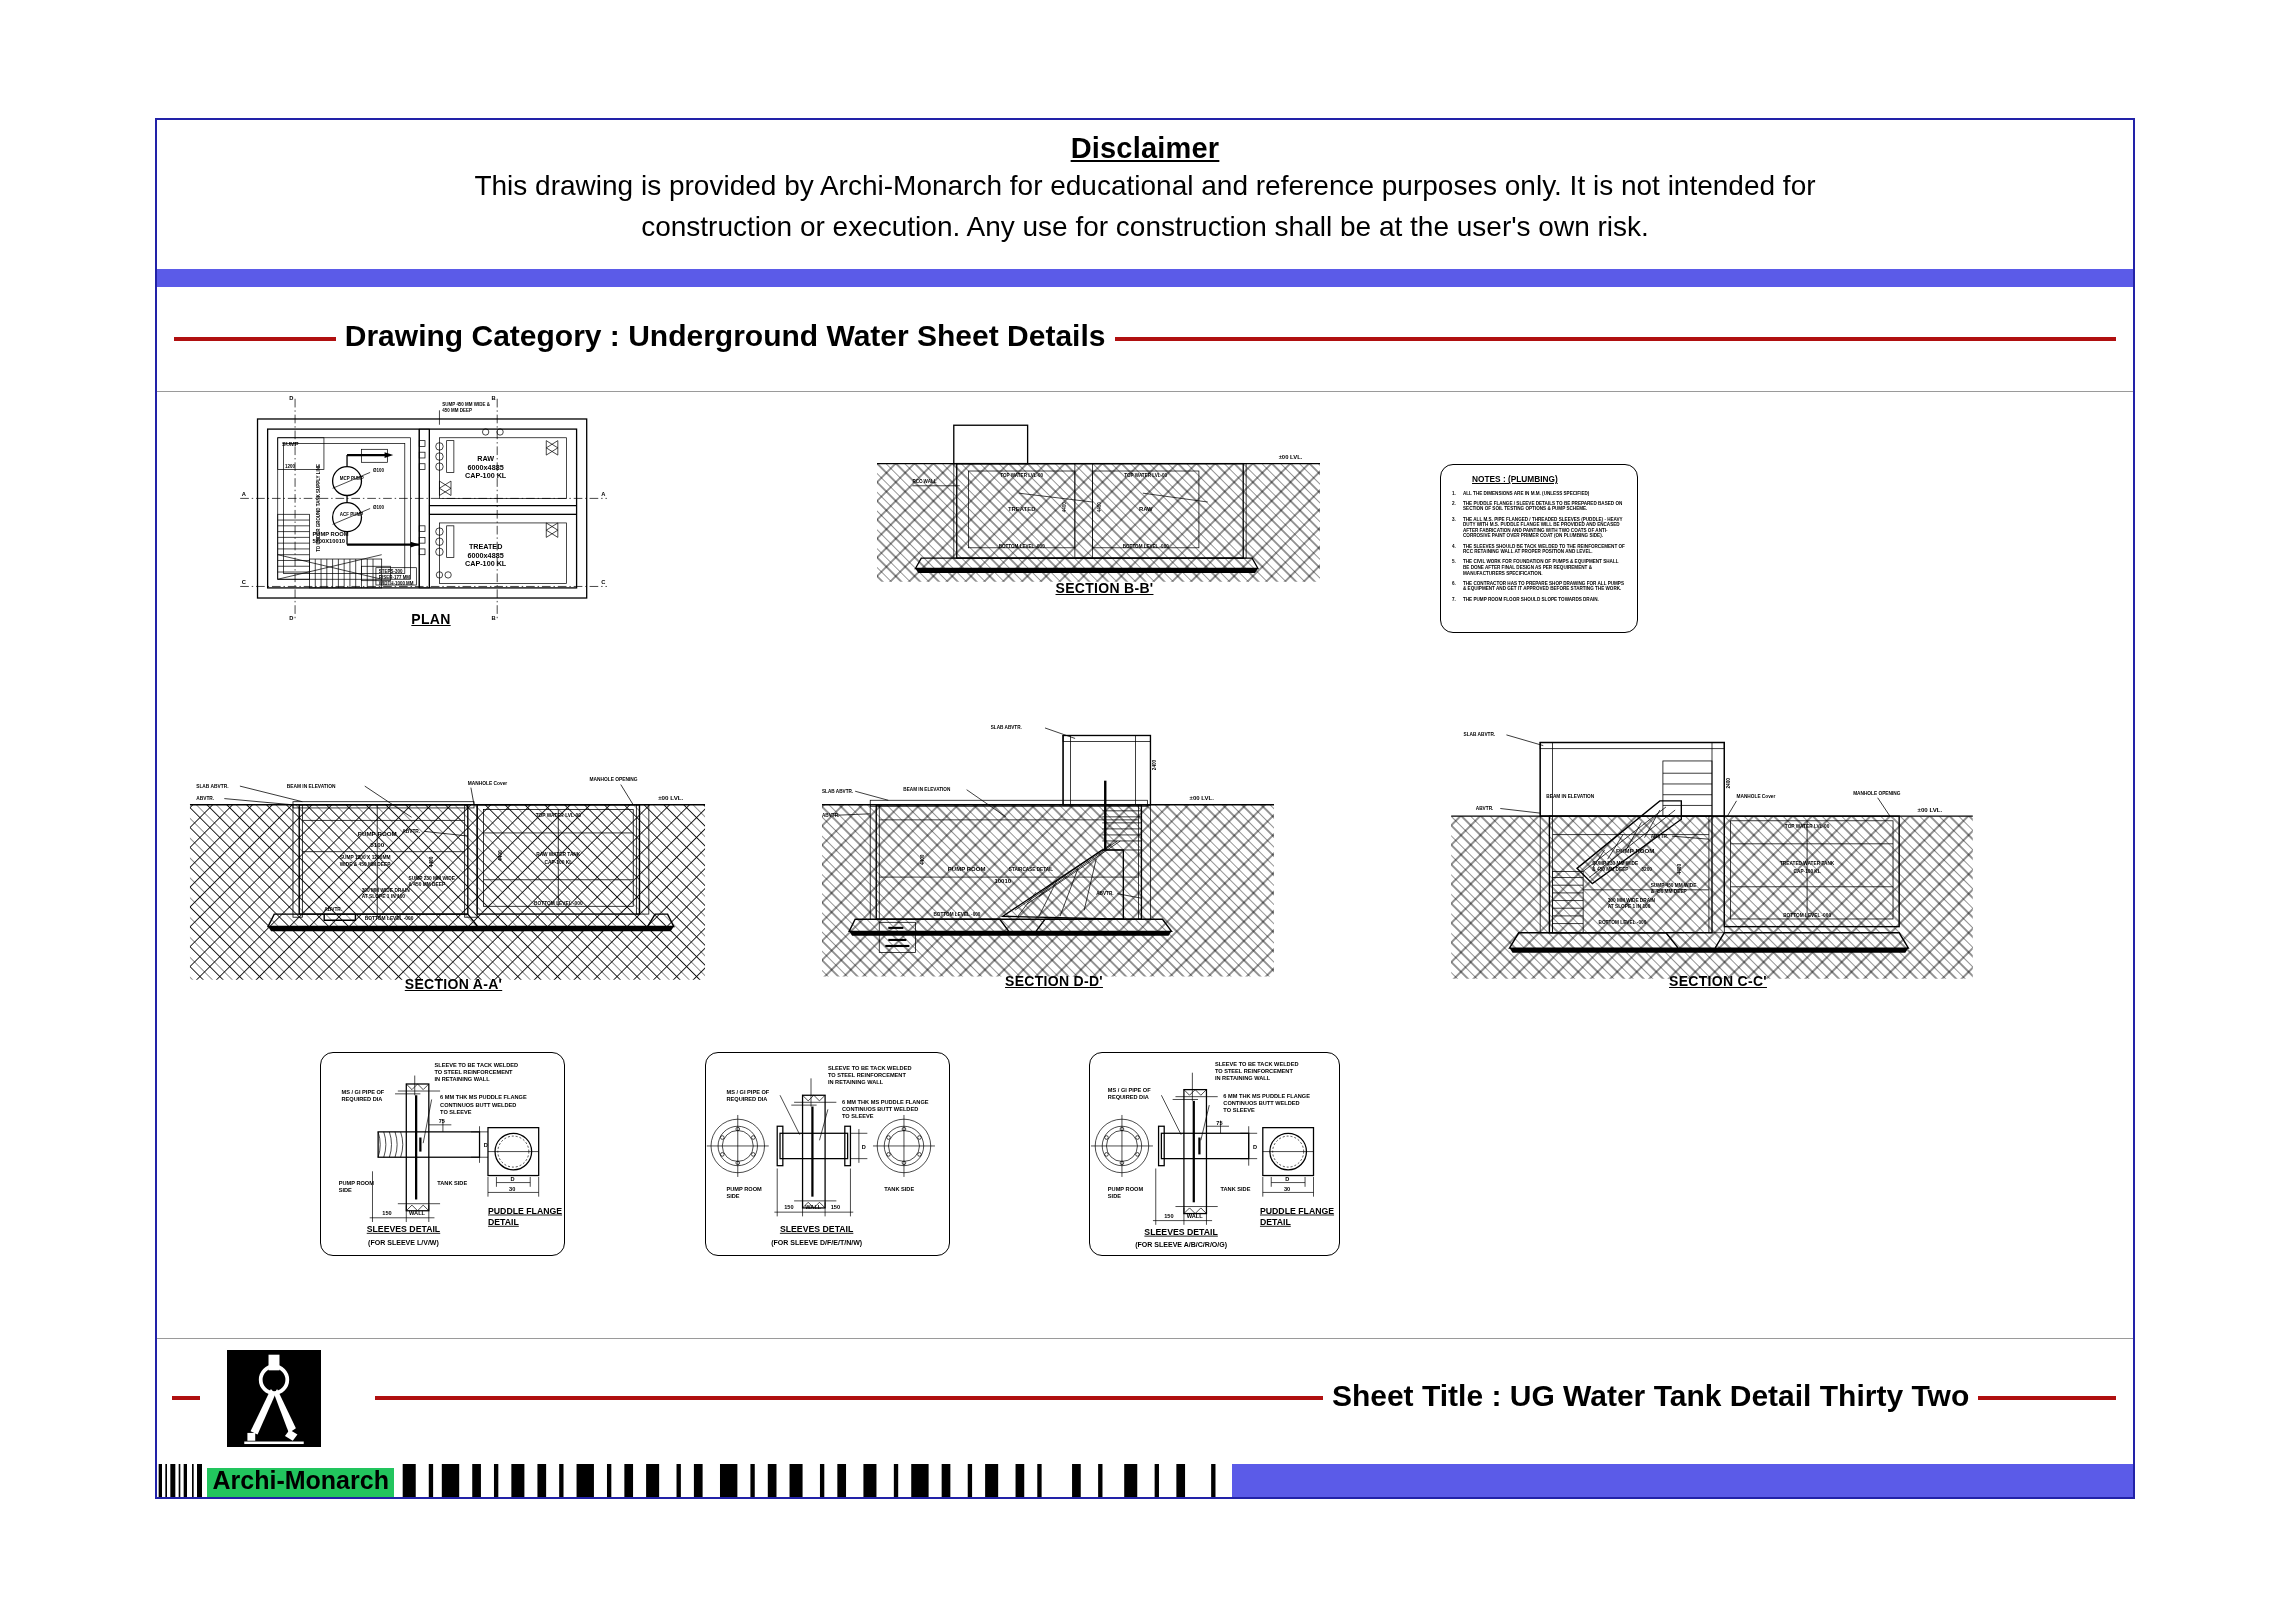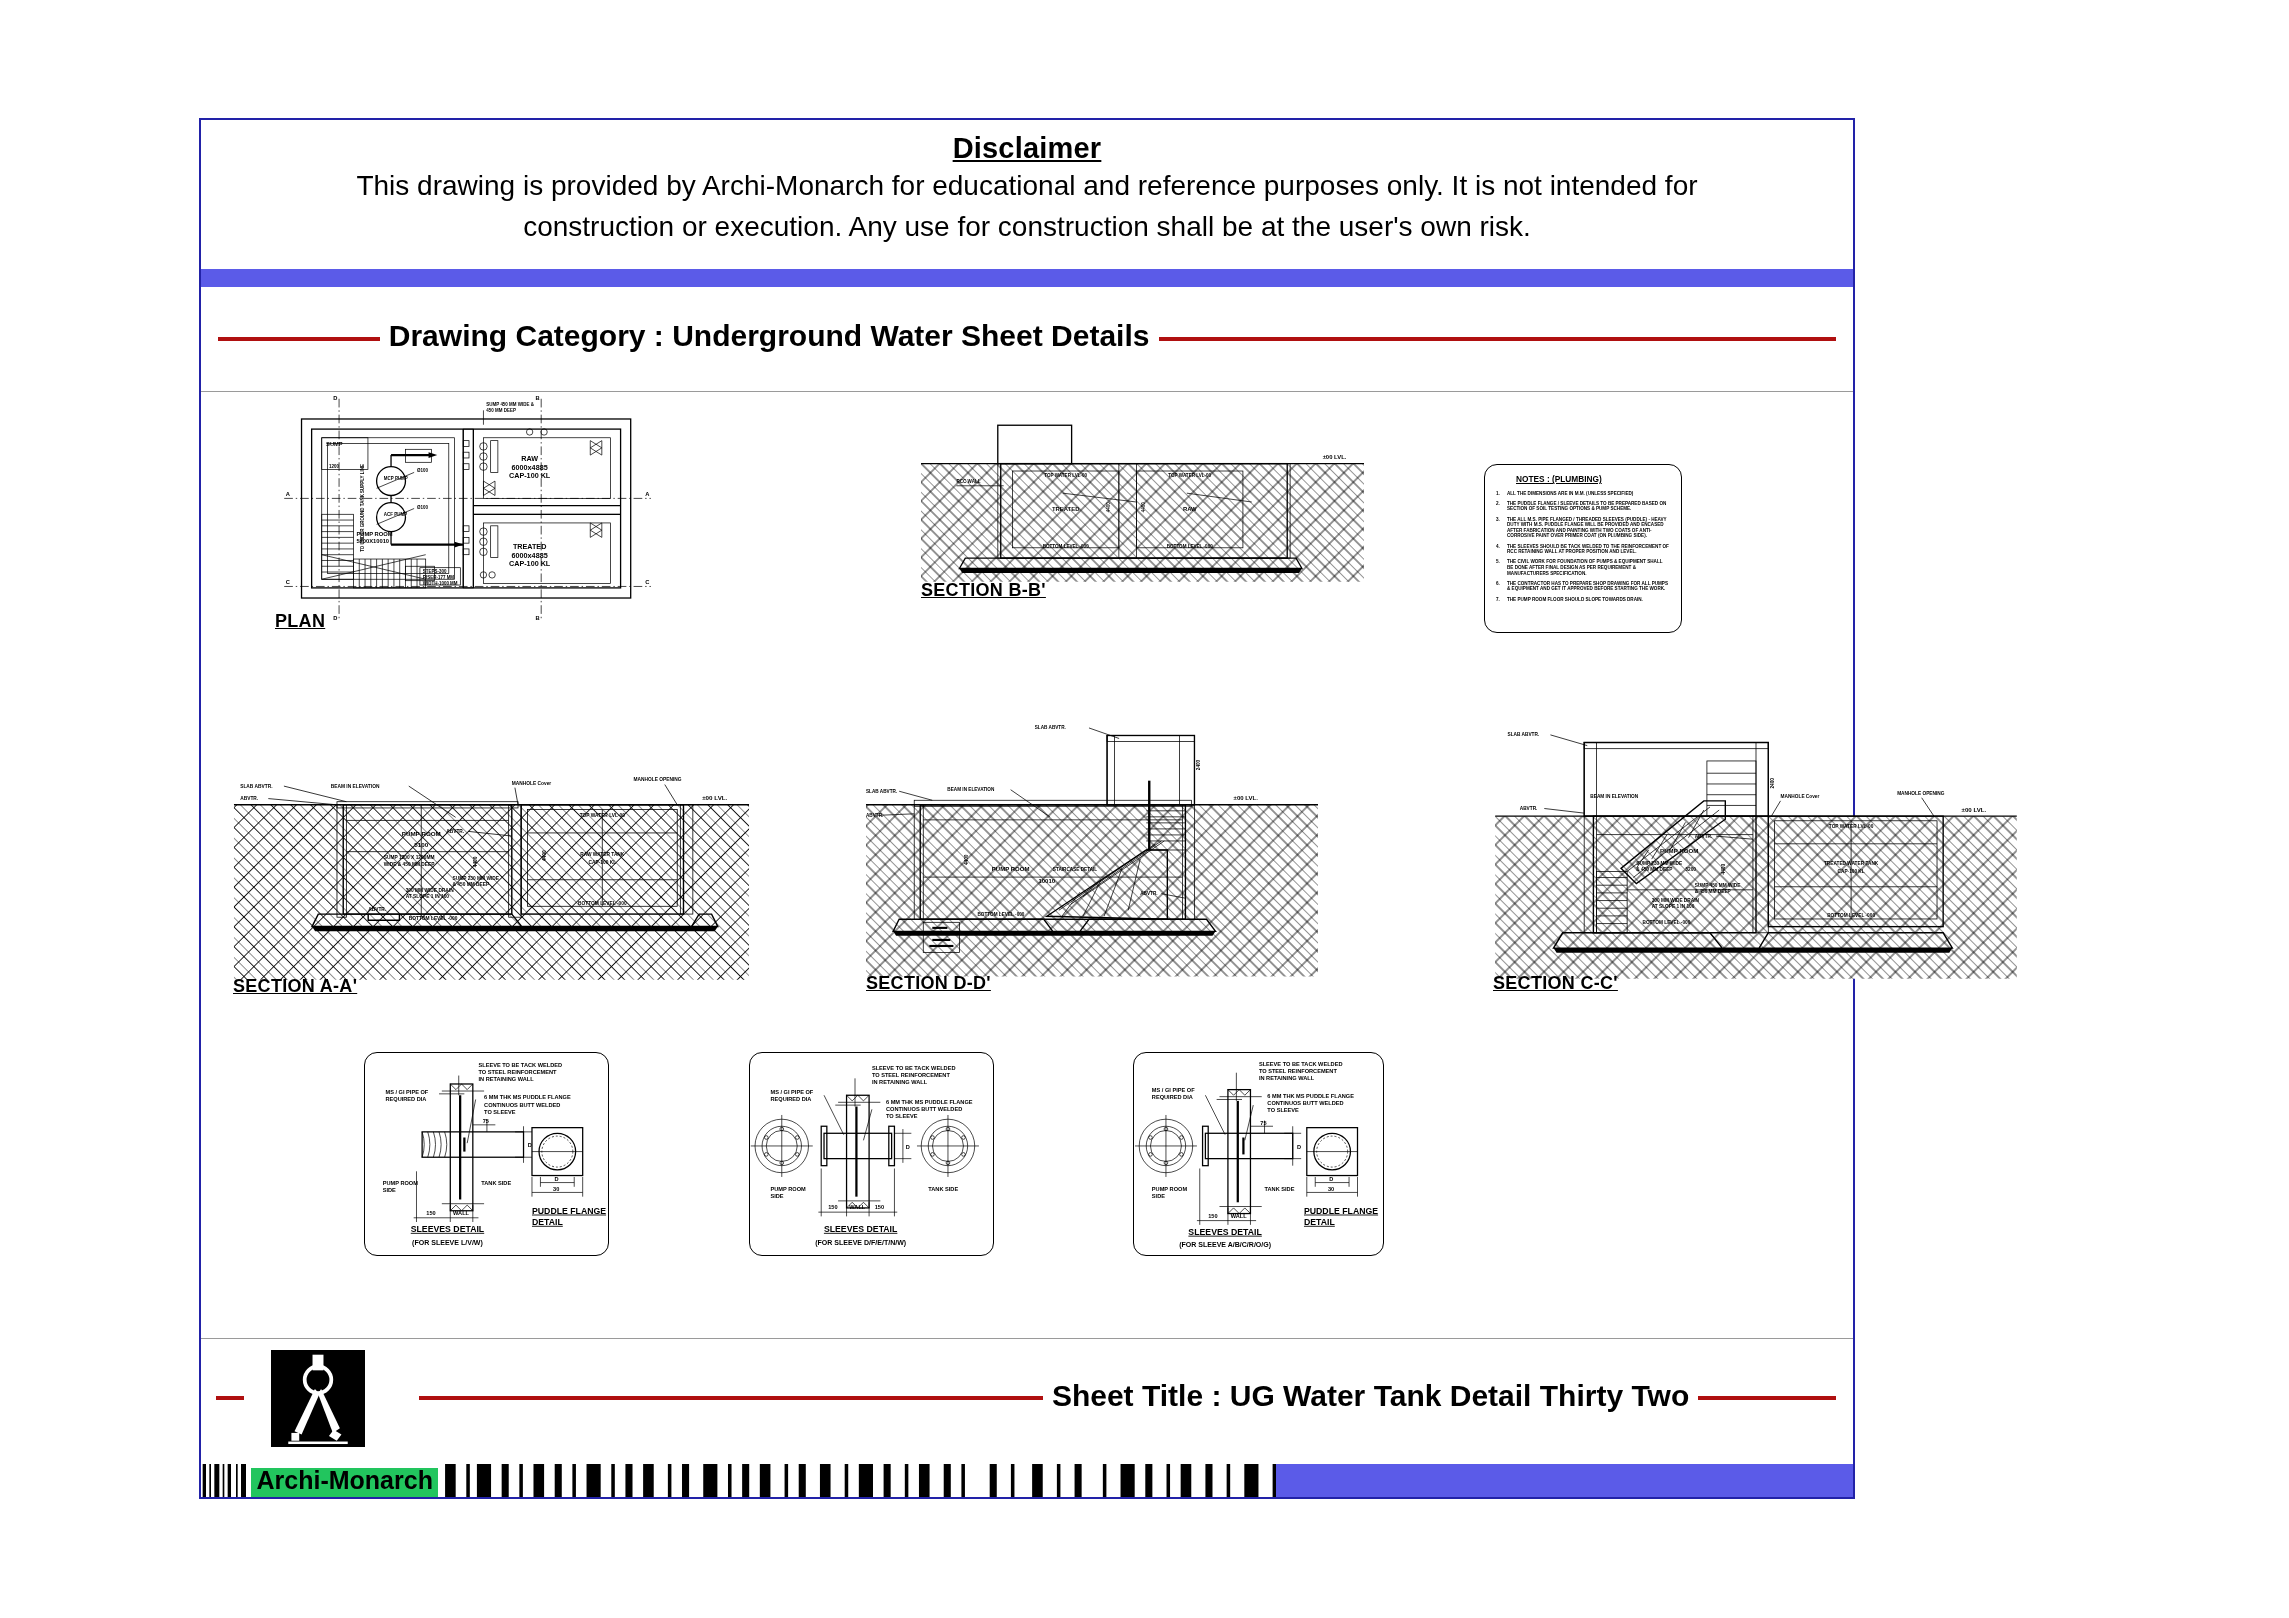--- a/index.html
+++ b/index.html
@@ -1,19 +1,19 @@
 <!DOCTYPE html>
 <html style="font-size:14.8px"><head>
 <meta charset="utf-8">
 <style>
   html,body{margin:0;padding:0;background:#ffffff;}
   body{width:2290px;height:1619px;position:relative;font-family:"Liberation Sans",sans-serif;overflow:hidden;}
 
   
-  .sheet{position:absolute;left:155px;top:118px;width:1656px;height:1381px;border:2.8px solid #2222a8;background:#fff;box-sizing:border-box;margin-left:44px;}
+  .sheet{position:absolute;left:155px;top:118px;width:1980px;height:1381px;border:2.8px solid #2222a8;background:#fff;box-sizing:border-box;}
 
   
   .disclaimer{position:absolute;left:0;top:0;width:100%;height:148px;box-sizing:border-box;padding:13px 37px 0 37px;text-align:center;}
   .disc-title{font-size:29px;font-weight:bold;color:#000;text-decoration:underline;letter-spacing:0.2px;line-height:1.05;}
   .disc-body{font-size:28px;font-weight:normal;color:#000;line-height:1.30;margin-top:4.6px;transform:scaleX(1.0);}
 
   .bluebar{position:absolute;left:0;width:100%;height:17.5px;background:#5b5be8;}
   .bluebar.top{top:149px;}
   .bluebar.bot{bottom:0px;left:1075px;width:calc(100% - 1075px);height:33px;}
 
@@ -40,21 +40,21 @@
   .foot-rule.r1{width:138px;margin-right:16.6px;}
   .sheet-title{font-size:30px;font-weight:bold;color:#000;white-space:nowrap;padding:0 9.2px;transform:translateY(-1.8px);text-align:right;}
   .brandrow{position:absolute;left:0;bottom:0;width:100%;height:37px;display:flex;align-items:flex-end;}
   .brandname{font-size:25px;font-weight:bold;color:#000;line-height:1;padding:0 5.5px 3.7px 5.5px;background:#22c55e;}
   .barcode{height:33px;flex:0 0 auto;}
   .barcode.pre{width:50px;margin-left:0px;}
   .barcode.post{flex:1 1 auto;}
 
   
   .tile{position:absolute;text-decoration:underline;}
-  .tile .cap{position:absolute;left:0;width:100%;font-size:18px;font-weight:bold;color:#000;text-decoration:underline;letter-spacing:0.3px;}
+  .tile .cap{position:absolute;left:6px;width:100%;text-align:center;font-size:14px;font-weight:bold;color:#000;text-decoration:underline;letter-spacing:0.3px;}
   svg{display:block;overflow:visible;}
   .mt{font-family:"Liberation Sans",sans-serif;font-weight:bold;fill:#000;}
   .t3{font-size:3.1px;}
   .t4{font-size:4px;}
   .t5{font-size:5px;}
   .t6{font-size:6.2px;}
   .ln{stroke:#000;fill:none;}
   .w1{stroke-width:.5;}
   .w2{stroke-width:.9;}
   .w3{stroke-width:1.6;}

